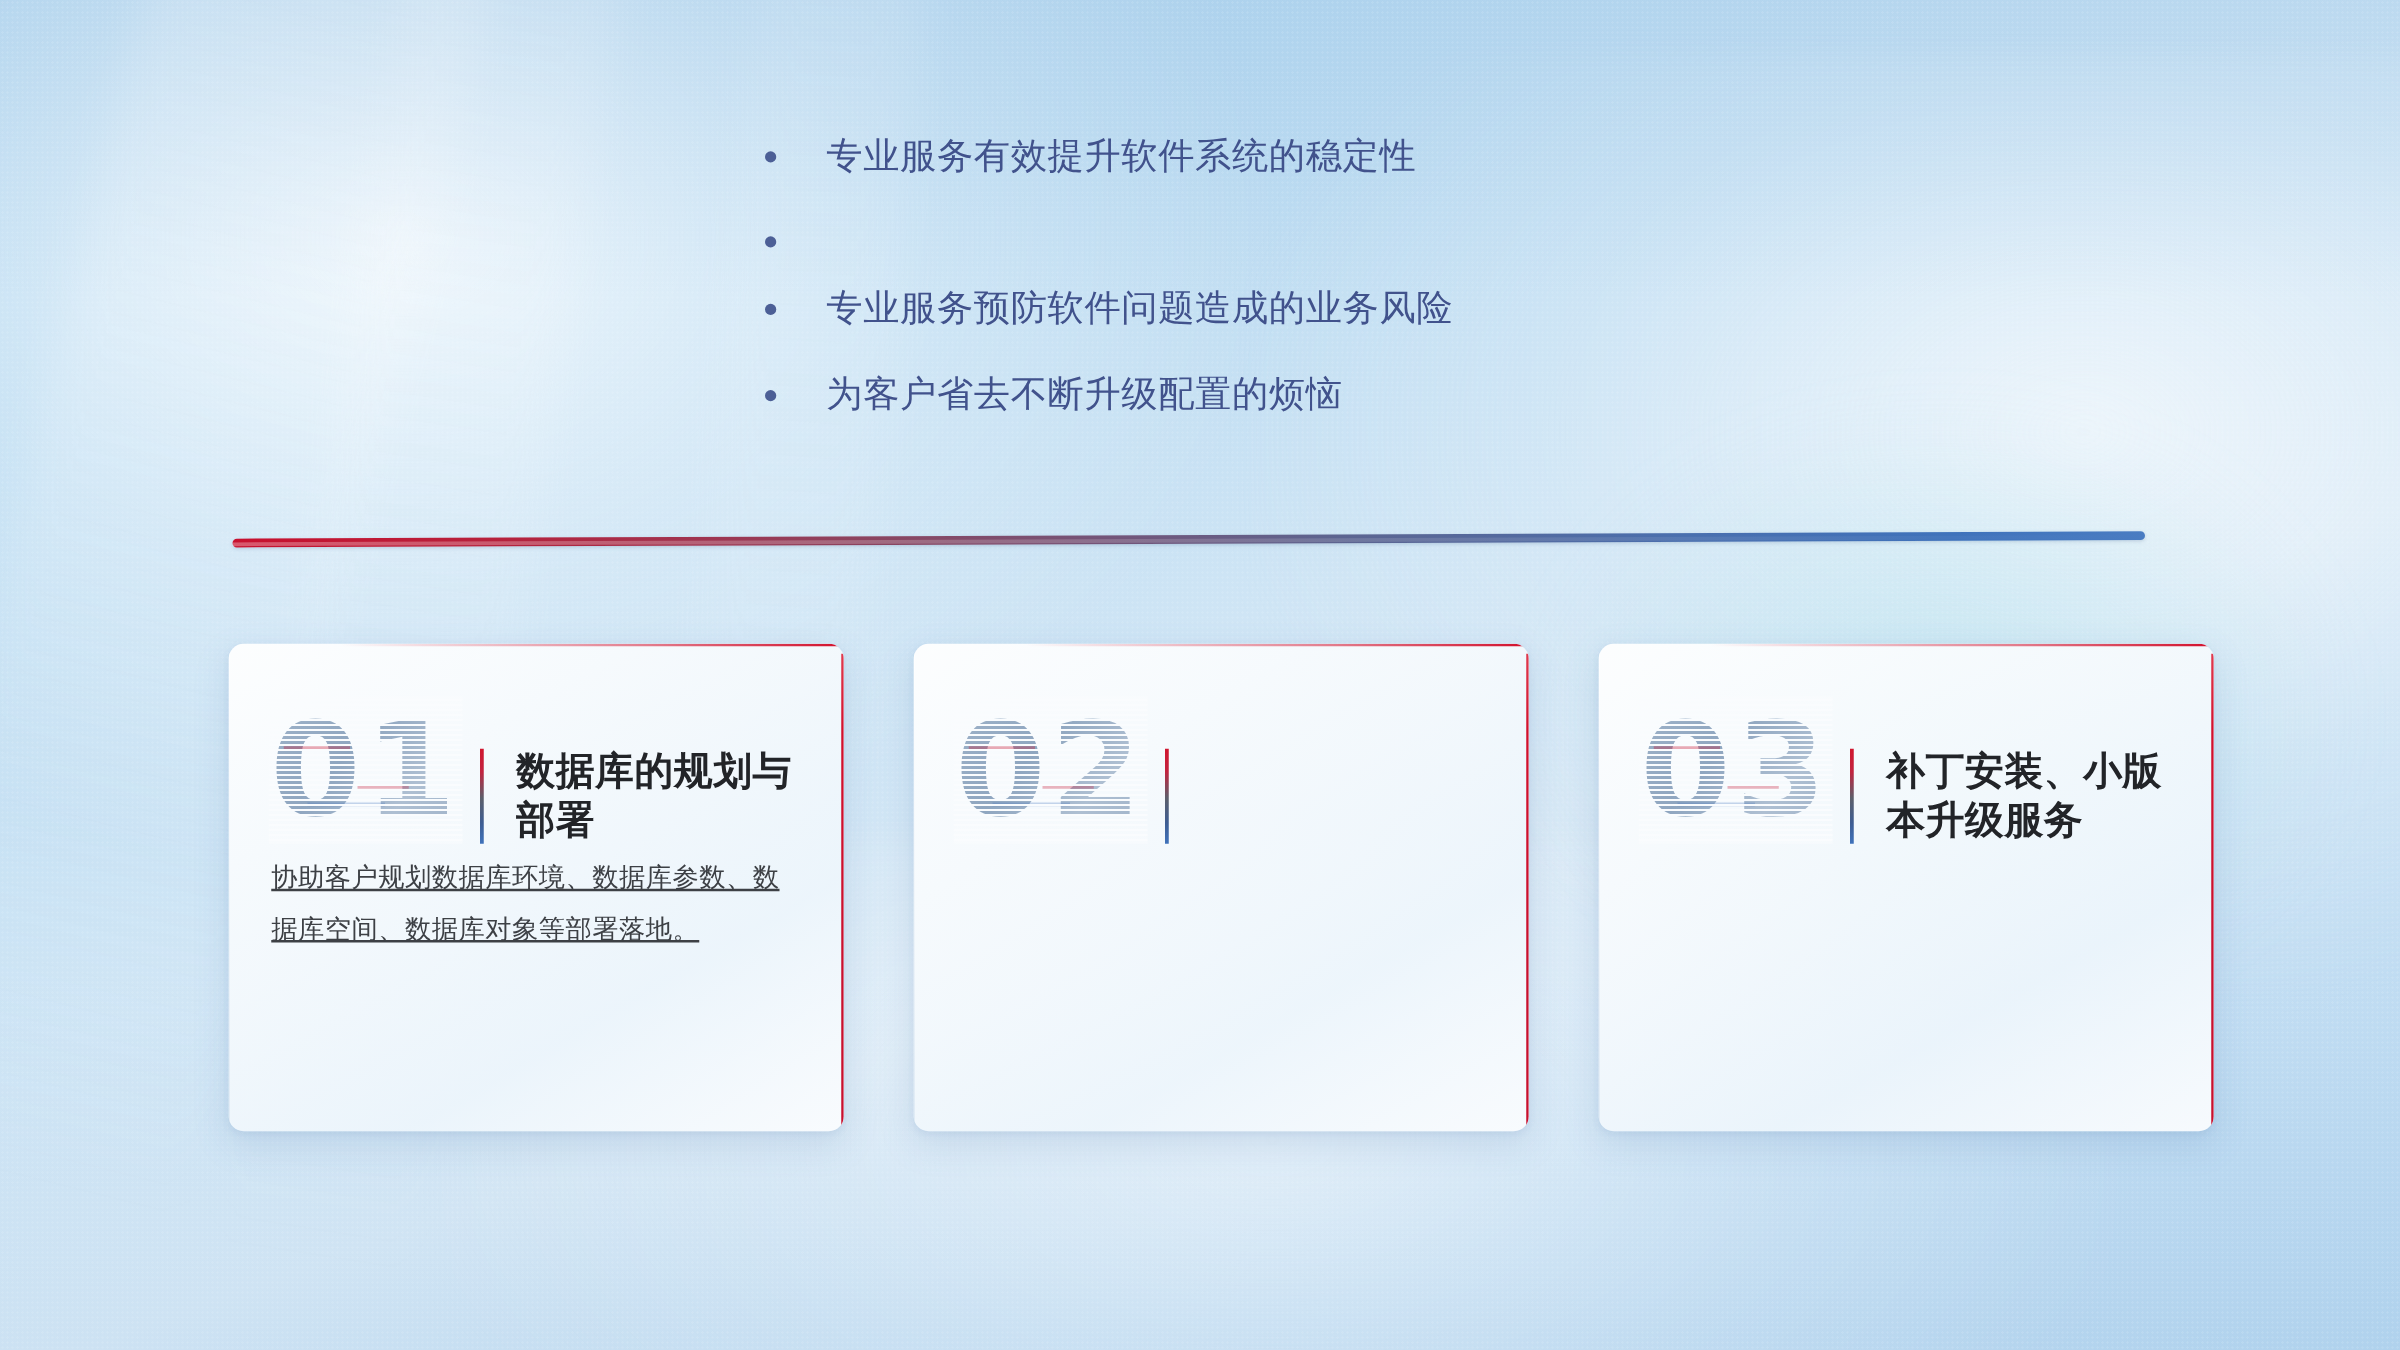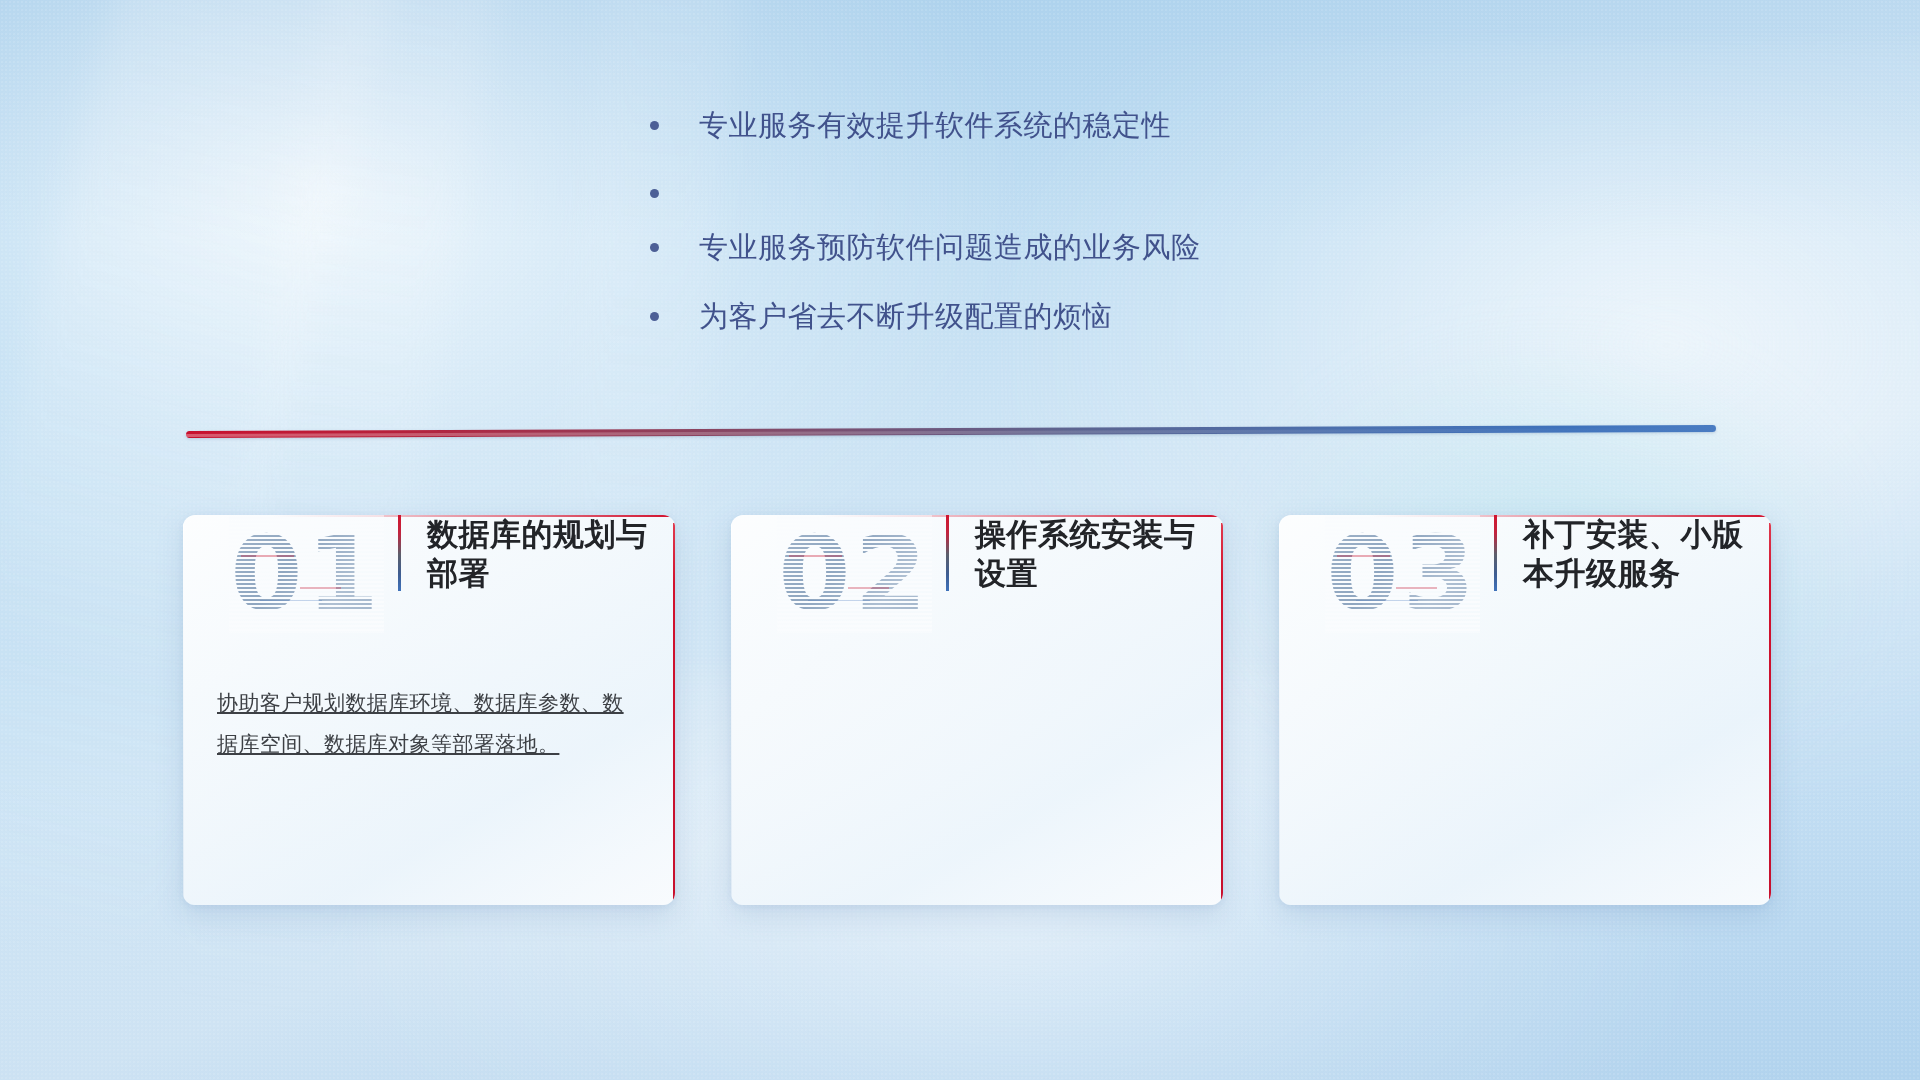--- a/index.html
+++ b/index.html
@@ -44,21 +44,21 @@
     background:radial-gradient(ellipse at 50% 50%, rgba(174,223,236,.55) 0%, rgba(174,223,236,0) 70%);
     filter:blur(26px);
   }
   .bg-vignette{
     position:absolute; inset:0;
     background:linear-gradient(to bottom, rgba(150,190,225,.22) 0%, rgba(255,255,255,0) 22%, rgba(255,255,255,0) 72%, rgba(160,198,230,.20) 100%);
   }
 
   
   .bullets{
-    position:absolute; left:650px; top:106px; width:760px;
+    position:absolute; left:612px; top:106px; width:760px;
   }
   .bullet-row{
     display:flex; align-items:flex-start; margin-bottom:30px;
   }
   .bullet-dot{
     width:9px; height:9px; border-radius:50%;
     background:#4c5f96; margin-top:15px; flex:0 0 auto;
   }
   .bullet-text{
     margin-left:40px;
@@ -105,22 +105,22 @@
     background:linear-gradient(to left,#d2102c 0%, rgba(210,16,44,.55) 38%, rgba(210,16,44,0) 100%);
   }
   .card-edge-l{
     position:absolute; left:0; top:0; bottom:0; width:1px;
     background:linear-gradient(to bottom, rgba(255,255,255,.95), rgba(210,225,240,.55));
   }
 
   .card-head{
     position:relative;
     height:160px;
-    display:flex; align-items:flex-start;
-    padding-left:46px;
+    display:flex; align-items:flex-end;
+    padding-left:32px;
   }
   
   .card-num{
     position:relative;
     width:155px; height:118px;
     flex:0 0 auto;
     margin-right:14px;
   }
   .card-num .glyph{
     position:absolute; inset:0;
@@ -262,21 +262,20 @@
     <div class="card-head">
       <div class="card-num">
         <div class="glyph">02</div>
         <div class="tint-r"></div>
         <div class="tint-r2"></div>
         <div class="tint-b"></div>
         <div class="slices"></div>
         <div class="slice-fade"></div>
       </div>
       <div class="card-divider"></div>
-      <div class="card-title">操作系统安装与设置</div>
     </div>
 
   </div>
 
   <div class="card">
     <div class="card-edge-l"></div>
     <div class="card-accent-t"></div>
     <div class="card-accent-r"></div>
 
     <div class="card-head">

